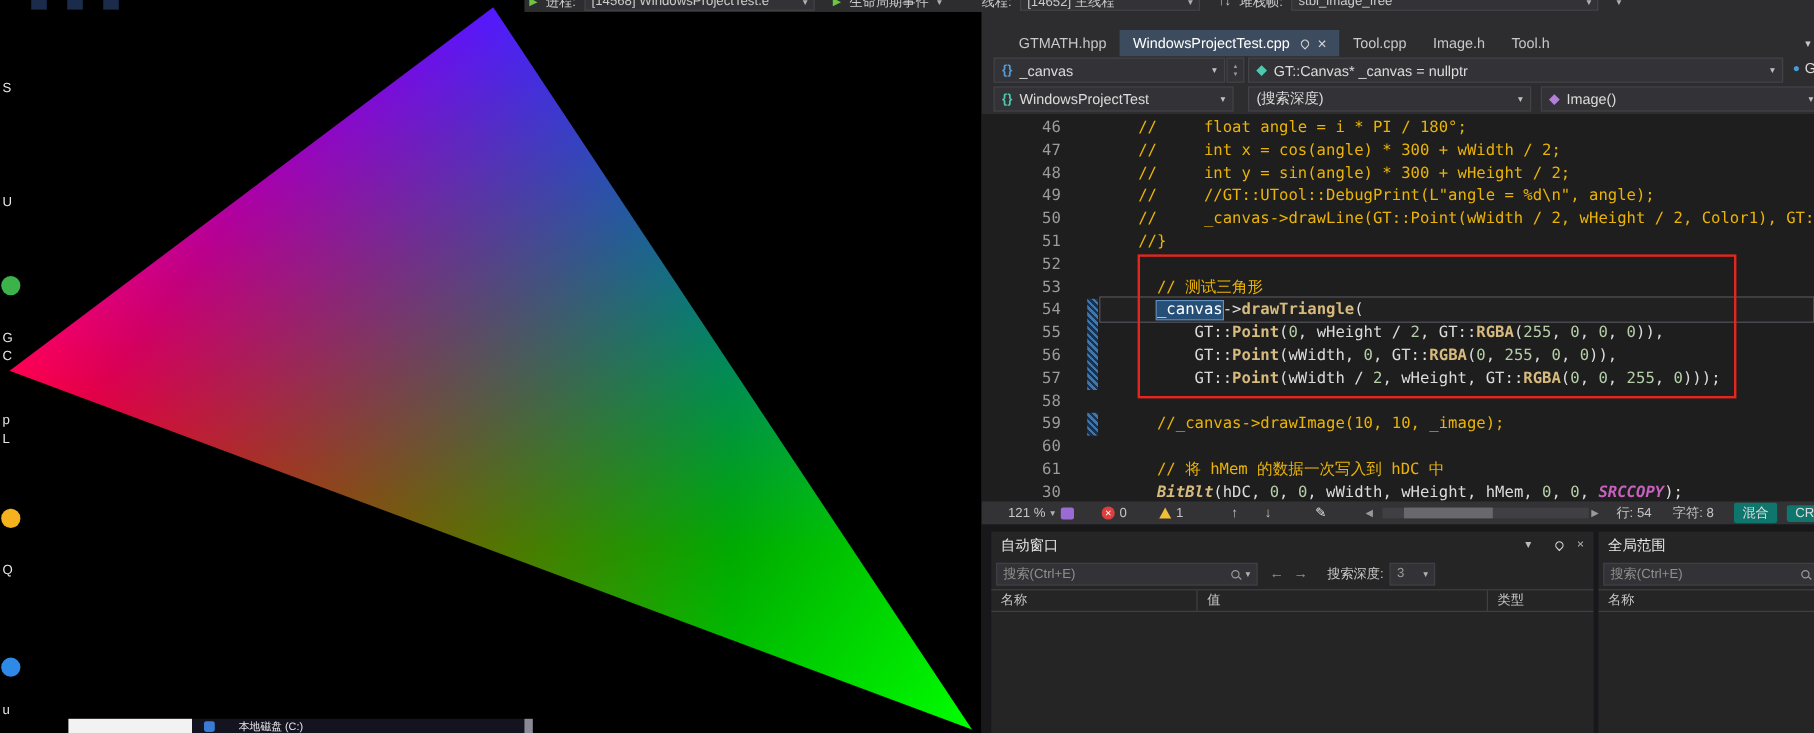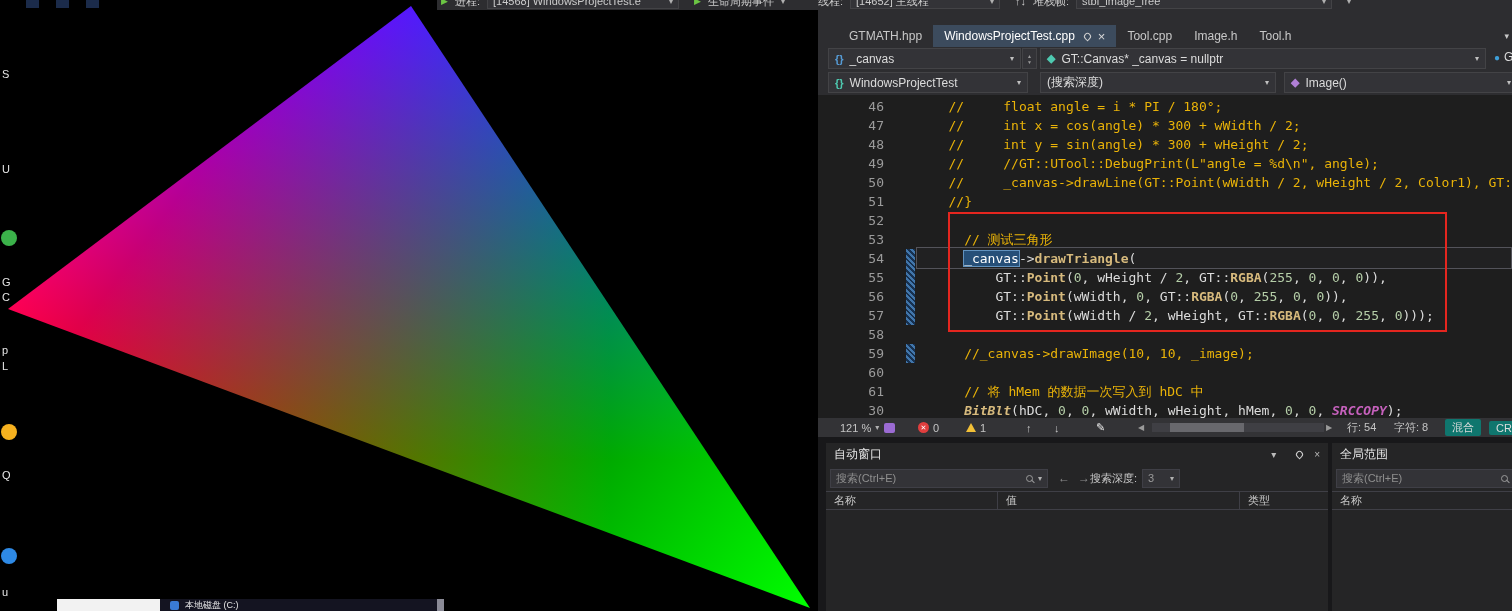--- a/index.html
+++ b/index.html
@@ -110,34 +110,34 @@
   .ph-icons{margin-left:auto;display:flex;align-items:center;gap:11px;color:#bbbbbb;font-size:10px}
   .search-row{height:26px;display:flex;align-items:center;padding:0 4px;font-size:11px}
   .search-input{height:19px;background:#333337;border:1px solid #3f3f46;color:#8f8f8f;display:flex;align-items:center;padding:0 5px;gap:5px;overflow:hidden}
   .si-autos{width:218px}
   .si-fill{flex:1}
   .si-ph{flex:1;white-space:nowrap}
   .mag{position:relative;width:7px;height:7px;border:1px solid #9a9a9a;border-radius:50%;flex:none}
   .mag::after{content:"";position:absolute;width:4px;height:1px;background:#9a9a9a;transform:rotate(45deg);right:-3px;bottom:-1px}
   .nav-arrow{color:#8f8f8f;font-size:12px}
   .a-left{margin-left:10px}.a-right{margin-left:8px}
-  .depth-label{color:#c9c9c9}
+  .depth-label{margin-left:16px;color:#c9c9c9}
   .depth-combo{margin-left:5px;width:38px;height:19px;background:#333337;border:1px solid #3f3f46;color:#9a9a9a;
      display:flex;align-items:center;padding:0 5px}
   .depth-combo .caret-sm{margin-left:auto}
   .col-header{height:19px;display:flex;border-top:1px solid #3f3f46;border-bottom:1px solid #3f3f46;font-size:11px;color:#c8c8c8}
   .colcell{padding-left:8px;line-height:17px;border-right:1px solid #3f3f46;overflow:hidden;white-space:nowrap}
   .autos .col0{width:172px}.autos .col1{width:242px}.autos .col2{flex:1;border-right:none}
   .cs-col{width:100%;border-right:none}
   .panel-body{flex:1;background:#252526}
 
   
   .taskbar-frag{position:absolute;left:57px;top:599px;height:12px;z-index:40;display:flex}
   .tf-white{width:103px;background:#f2f2f2}
-  .tf-dark{width:277px;background:#141421;display:flex;align-items:center;padding-left:10px;gap:6px;overflow:hidden}
+  .tf-dark{width:277px;background:#141421;display:flex;align-items:center;padding-left:10px;gap:20px;overflow:hidden}
   .tf-icon{width:9px;height:9px;background:#3a7bd5;border-radius:2px;flex:none}
   .tf-text{font-size:9px;color:#e8e8e8;white-space:nowrap}
   .tf-light{width:7px;background:#8a8a96}
 </style>
 </head>
 <body>
 
 <div id="screen">
 
   <div class="render-window">

